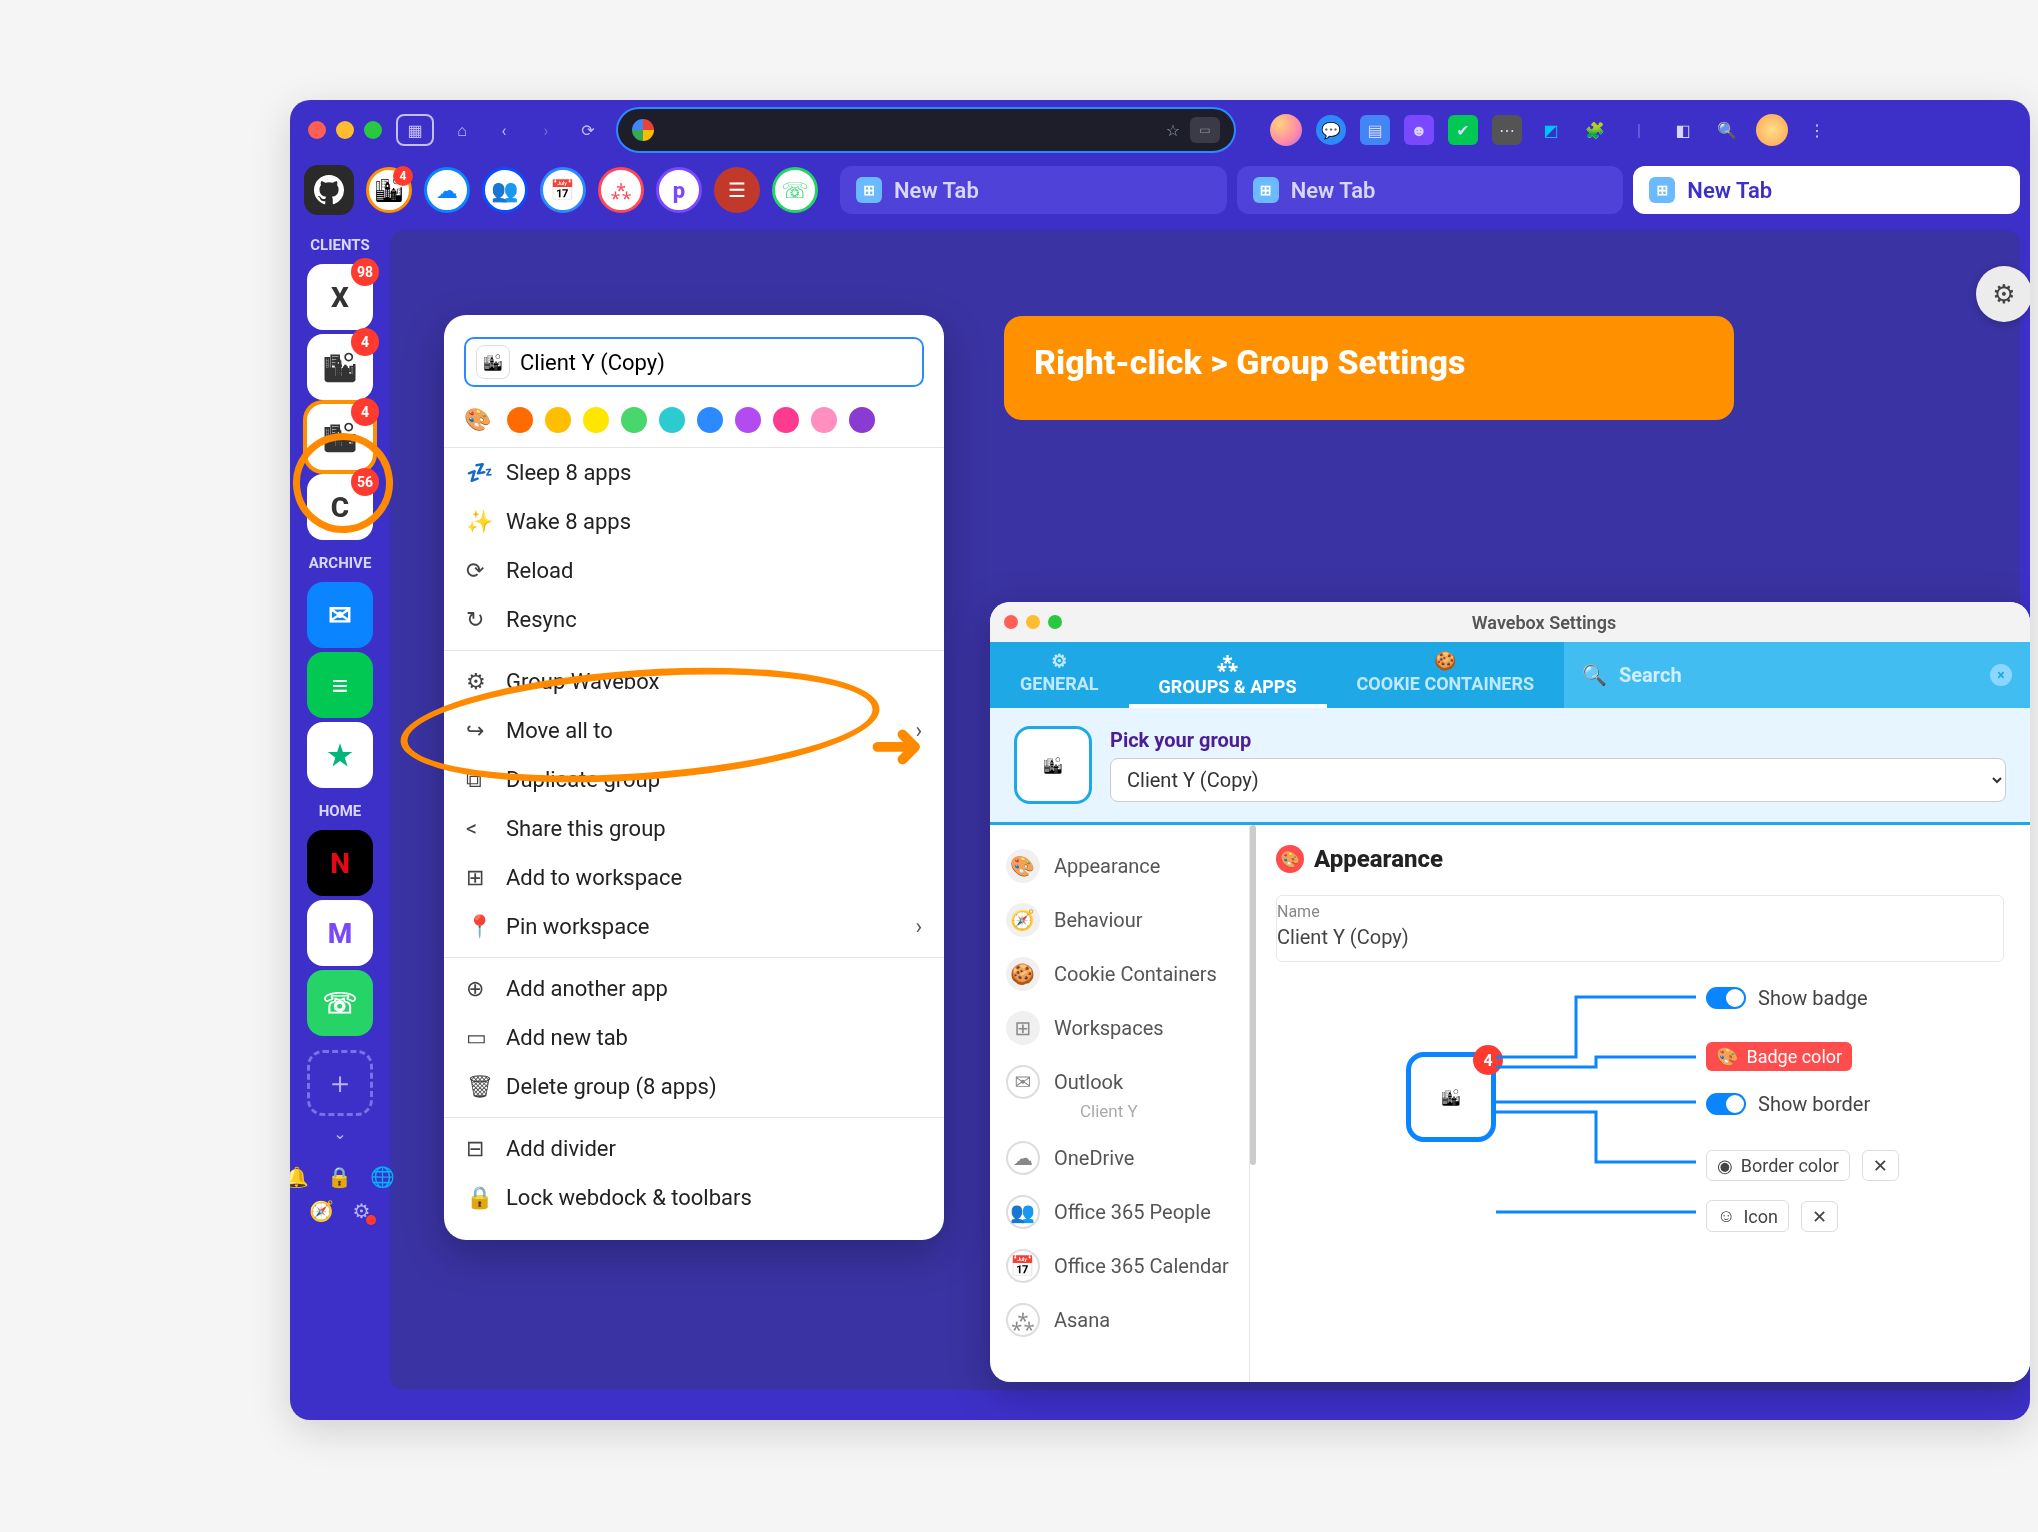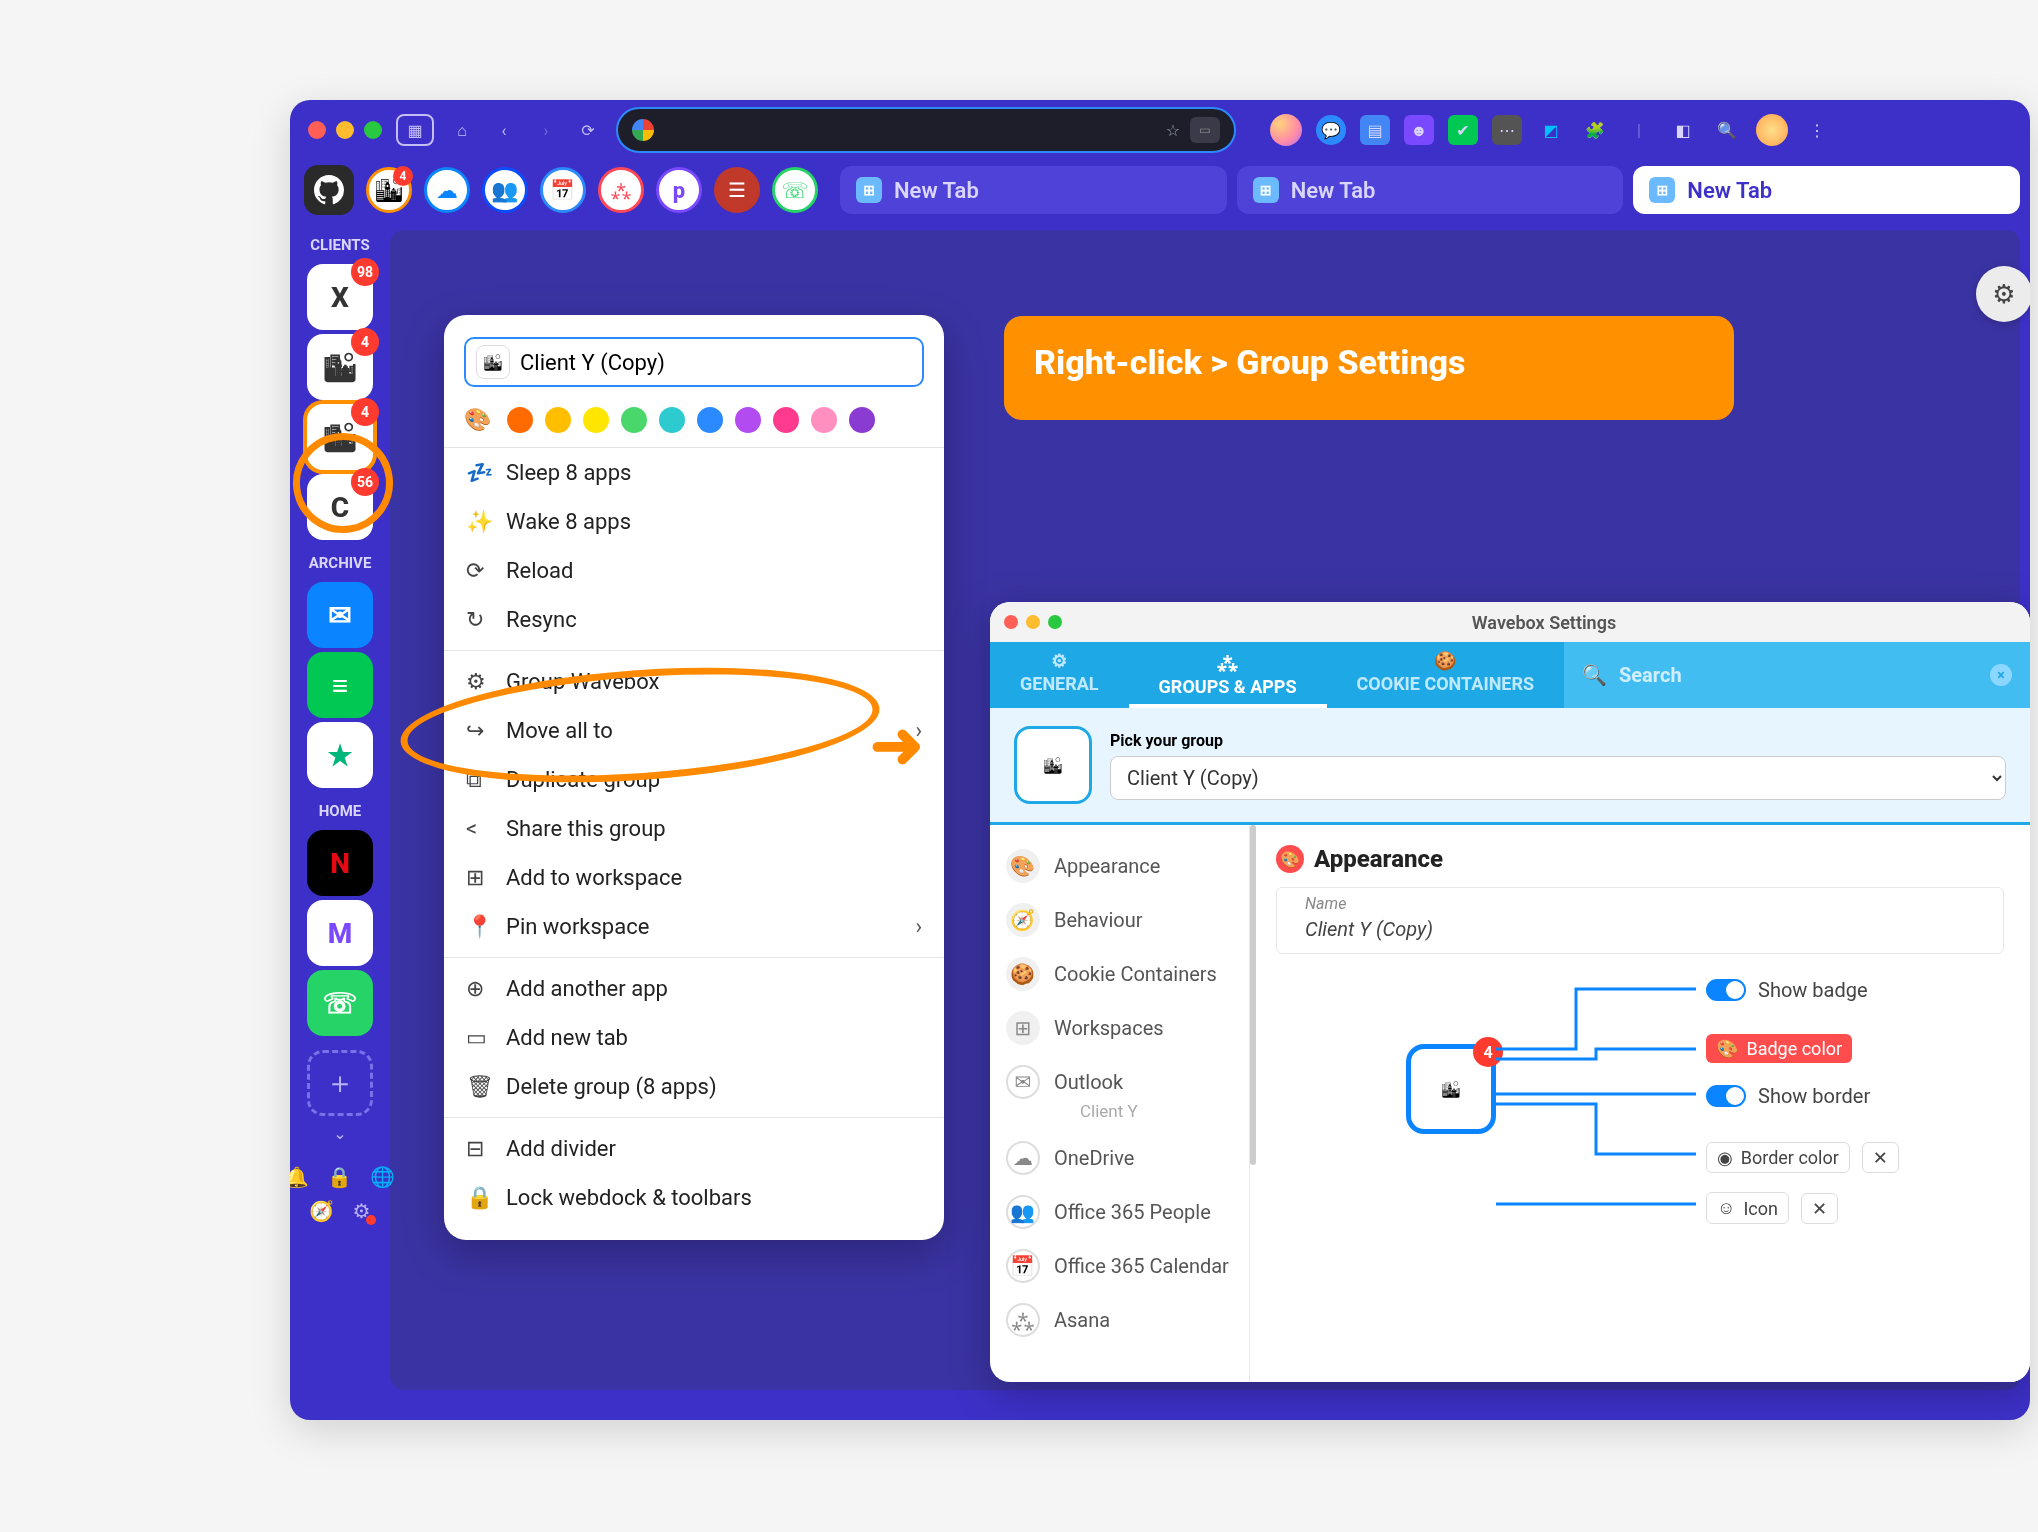--- a/index.html
+++ b/index.html
@@ -84,27 +84,27 @@
   .settings-side { width: 260px; border-right:1px solid #e8e8e8; padding: 14px 0; overflow:auto; }
   .settings-side .sitm { display:flex; align-items:center; gap:14px; padding:10px 16px; font-size:20px; color:#555; }
   .settings-side .sitm.sub { color:#aaa; font-size:17px; padding-top:0; padding-left:90px; margin-top:-8px; }
   .settings-side .sic { width: 34px; height: 34px; border-radius:50%; background:#f0f0f0; display:flex;align-items:center;justify-content:center;color:#888; flex-shrink:0; }
   .settings-side .sic.b { background:#fff; border:2px solid #ddd; }
 
   .settings-main { flex:1; overflow:auto; background:#fff; position:relative; }
   .group-picker { background:#e6f5ff; padding: 18px 24px; display:flex; align-items:center; gap: 18px; border-bottom: 3px solid #1fa8e6; }
   .group-picker .bigic { width: 78px; height: 78px; border-radius: 16px; background:#fff; border:3px solid #1fa8e6; display:flex;align-items:center;justify-content:center; }
   .group-picker .picker { flex:1; }
-  .group-picker .picker-label { color:#000000; font-size: 16px; font-weight:700; margin-bottom:6px; }
+  .group-picker .picker-label { color:#4c1d95; font-size: 20px; font-weight:700; margin-bottom:6px; }
   .group-picker select { width: 100%; height: 44px; border: 1px solid #ccc; border-radius: 8px; background:#fff; font-size: 20px; padding: 0 12px; color:#333; }
 
   .appearance { padding: 20px 26px; }
   .appearance h3 { font-size: 24px; font-weight:800; color:#222; display:flex; align-items:center; gap:10px; }
   .appearance h3 .pic { width:28px;height:28px;border-radius:50%;background:#ff4d4d;display:flex;align-items:center;justify-content:center;color:#fff;font-size:16px; }
-  .fieldset { margin-top: 14px; border:1px solid #e8e8e8; border-radius:6px; padding: 6px 28px 12px; font-style: italic; }
+  .fieldset { margin-top: 22px; border:1px solid #e8e8e8; border-radius:6px; padding: 6px 0 12px; }
   .fieldset .flabel { color:#888; font-size:16px; }
   .fieldset .fval { color:#444; font-size:20px; margin-top:4px; }
 
   .diagram { margin-top: 20px; position:relative; height: 250px; }
   .diagram .icn { position:absolute; left: 130px; top: 70px; width: 90px; height: 90px; border-radius:18px; border:5px solid #0a85ff; display:flex;align-items:center;justify-content:center; }
   .diagram .icn .bdg { position:absolute; top:-12px; right:-12px; width:30px;height:30px;border-radius:50%;background:#ff3b30;color:#fff;font-weight:700;display:flex;align-items:center;justify-content:center; }
   .diagram .row { position:absolute; display:flex; align-items:center; gap: 12px; font-size: 20px; color:#444; }
   .toggle { width:40px;height:22px;border-radius:11px;background:#0a85ff;position:relative; }
   .toggle::after{content:"";position:absolute;top:2px;right:2px;width:18px;height:18px;border-radius:50%;background:#fff;}
   .chip { background:#fff;border:1px solid #ddd;border-radius:6px;padding:4px 10px;font-size:18px;display:flex;align-items:center;gap:8px; }

